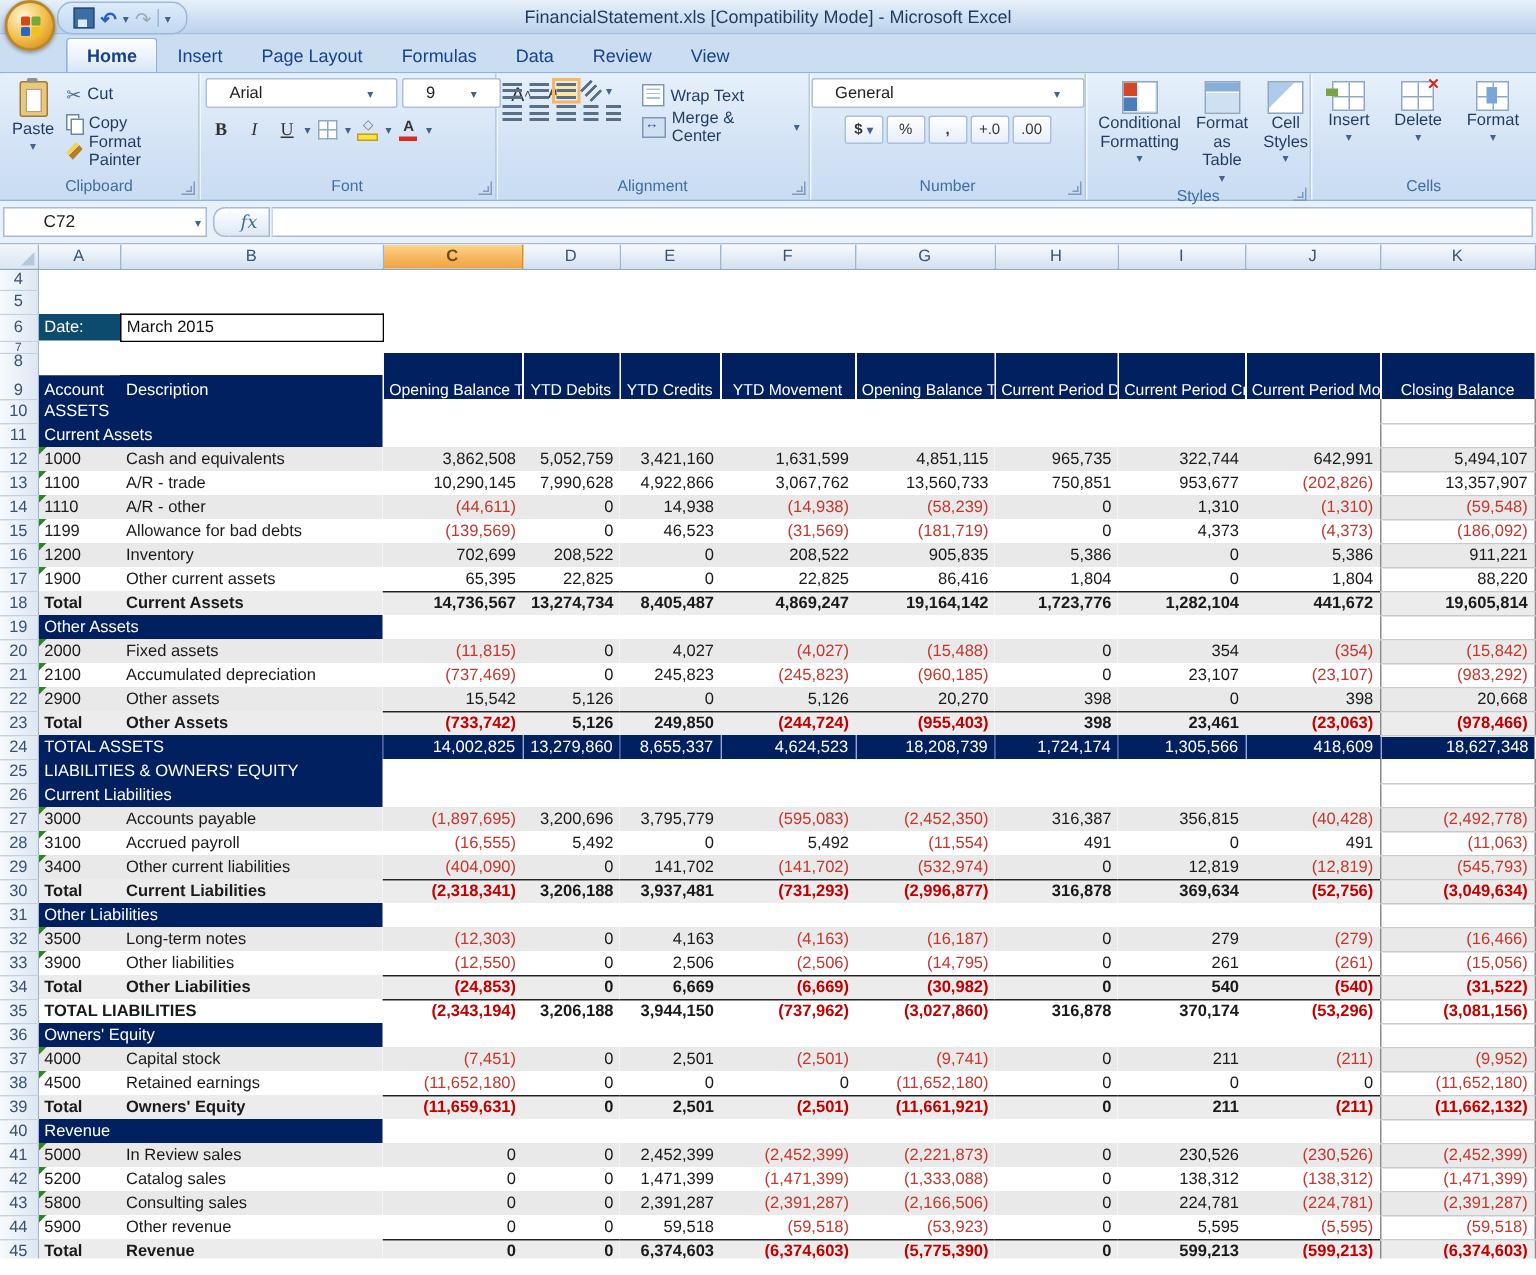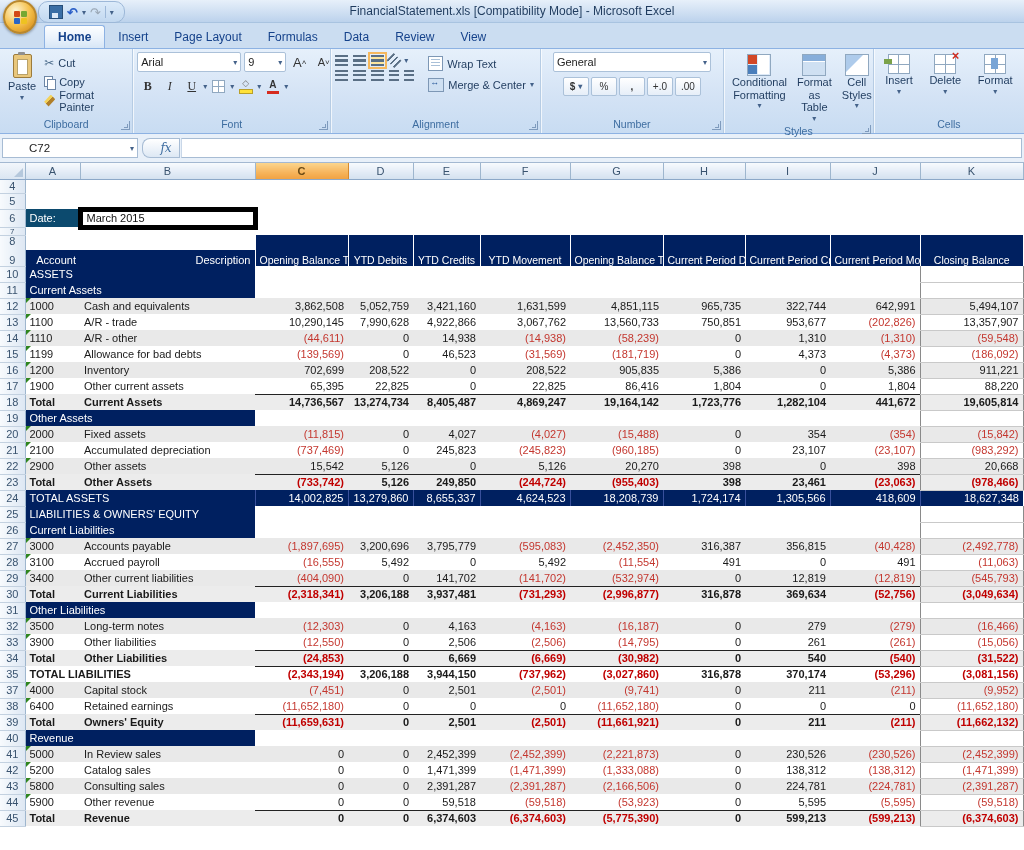--- a/index.html
+++ b/index.html
@@ -52,21 +52,21 @@
   .ico-clipboard:after{content:"";position:absolute;left:3px;top:4px;width:9px;height:14px;background:#fff;border:1px solid #b9a26a;}
   .ico-clipboard:before{content:"";position:absolute;left:4px;top:-3px;width:7px;height:3px;background:#8f8f8f;border-radius:1px;}
   .ico-scissors{color:#4a6a8a;font-size:12px;}
   .ico-copy{width:11px;height:12px;position:relative;}
   .ico-copy i{position:absolute;width:7px;height:9px;background:#fff;border:1px solid #6b85a5;}
   .ico-copy i:nth-child(1){left:0;top:0;}
   .ico-copy i:nth-child(2){left:3px;top:3px;}
   .ico-brush{width:12px;height:12px;background:linear-gradient(135deg,#f3d25a 45%,#b07f2a 46%);
     clip-path:polygon(0 60%,60% 0,100% 40%,40% 100%);}
   .combo{background:#fff;border:1px solid #abc1d9;border-radius:2px;font-size:11px;color:#222;
-    display:flex;align-items:center;justify-content:space-between;padding:0 3px;height:18px;}
+    display:flex;align-items:center;justify-content:space-between;padding:0 15px;height:18px;}
   .combo .g-dd{margin-left:4px;}
   .fontrow{display:flex;gap:3px;align-items:center;}
   .btnrow{display:flex;gap:1px;align-items:center;margin-top:3px;}
   .fbtn{min-width:17px;height:17px;border:1px solid transparent;border-radius:2px;display:flex;
     align-items:center;justify-content:center;font-size:12px;color:#333;padding:0 1px;}
   .fbtn.b{font-weight:bold;font-family:"Liberation Serif",serif;}
   .fbtn.i{font-style:italic;font-family:"Liberation Serif",serif;}
   .fbtn.u{text-decoration:underline;font-family:"Liberation Serif",serif;}
   .ico-underbar{display:flex;flex-direction:column;align-items:center;line-height:1;}
   .ico-underbar .bar{width:12px;height:3px;margin-top:1px;}
@@ -126,25 +126,25 @@
     border-left:1px solid #d88a2c;color:#6b4a14;font-weight:bold;}
   th.corner{background:linear-gradient(#f2f6fb,#dbe6f2);border-right:1px solid #9eb6ce;border-bottom:1px solid #8ca8c8;}
   th.corner:after{content:"";position:absolute;right:2px;bottom:2px;
     border-left:9px solid transparent;border-bottom:9px solid #b5c8dc;}
   th.rowhead{background:linear-gradient(90deg,#f7fafd,#dde7f3);border-right:1px solid #9eb6ce;
     border-bottom:1px solid #c3d1e0;color:#39536f;text-align:center;font-size:11px;}
   tr.r-blank7 th,tr.r-blank7 td{height:7px;font-size:8px;line-height:7px;}
   tr.r-blank4 th,tr.r-blank4 td{height:14px;}
   tr.r-date th,tr.r-date td{height:18px;}
   td.datelbl{background:#0c4a6e;color:#fff;font-weight:bold;}
-  td.dateval{background:#fff;border:5px solid #000000;color:#111;}
+  td.dateval{background:#fff;border:1px solid #000000;color:#111;}
   tr.r-colhead th,tr.r-colhead td{height:31px;}
   th.rowhead.dbl{padding:0;}
   th.rowhead.dbl div{display:flex;flex-direction:column;justify-content:space-between;height:100%;line-height:1;padding:2px 0;}
-  td.hab{background:linear-gradient(#ffffff 0 48%,#002060 48%);color:#fff;font-weight:bold;text-align:right;
+  td.hab{background:linear-gradient(#ffffff 0 48%,#002060 48%);color:#fff;font-weight:bold;text-align:left;
     vertical-align:bottom;padding-bottom:1px;}
   td.hcv{background:#002060;color:#fff;font-weight:bold;text-align:center;font-size:10.5px;line-height:1.15;
     border-left:1px solid #fff;vertical-align:bottom;padding:1px 1px 2px;white-space:normal;}
   td.sec{background:#002060;color:#fff;font-weight:bold;}
   tr.shade td.ca,tr.shade td.cb,tr.shade td.cv{background:#e9e9e9;}
   td.cv{text-align:right;}
   td.neg{color:#c4372f;}
   tr.r-total td{background:#ececec;font-weight:bold;}
   tr.r-total td.cv{border-top:1px solid #222;}
   tr.r-total td.neg{color:#c00000;}
@@ -832,37 +832,50 @@
             <td class="cv neg">(2,343,194)</td>
             <td class="cv">3,206,188</td>
             <td class="cv">3,944,150</td>
             <td class="cv neg">(737,962)</td>
             <td class="cv neg">(3,027,860)</td>
             <td class="cv">316,878</td>
             <td class="cv">370,174</td>
             <td class="cv neg">(53,296)</td>
             <td class="cv neg kcol">(3,081,156)</td>
           </tr>
+          <tr class="r-sec">
+            <th class="rowhead">36</th>
+            <td class="sec" colspan="2">Owners' Equity</td>
+            <td class="cv"></td>
+            <td class="cv"></td>
+            <td class="cv"></td>
+            <td class="cv"></td>
+            <td class="cv"></td>
+            <td class="cv"></td>
+            <td class="cv"></td>
+            <td class="cv"></td>
+            <td class="cv kcol"></td>
+          </tr>
           <tr class="r-data shade">
             <th class="rowhead">37</th>
             <td class="ca tri">4000</td>
             <td class="cb">Capital stock</td>
             <td class="cv neg">(7,451)</td>
             <td class="cv">0</td>
             <td class="cv">2,501</td>
             <td class="cv neg">(2,501)</td>
             <td class="cv neg">(9,741)</td>
             <td class="cv">0</td>
             <td class="cv">211</td>
             <td class="cv neg">(211)</td>
             <td class="cv neg kcol">(9,952)</td>
           </tr>
           <tr class="r-data">
             <th class="rowhead">38</th>
-            <td class="ca tri">6400</td>
+            <td class="ca tri">4500</td>
             <td class="cb">Retained earnings</td>
             <td class="cv neg">(11,652,180)</td>
             <td class="cv">0</td>
             <td class="cv">0</td>
             <td class="cv">0</td>
             <td class="cv neg">(11,652,180)</td>
             <td class="cv">0</td>
             <td class="cv">0</td>
             <td class="cv">0</td>
             <td class="cv neg kcol">(11,652,180)</td>

